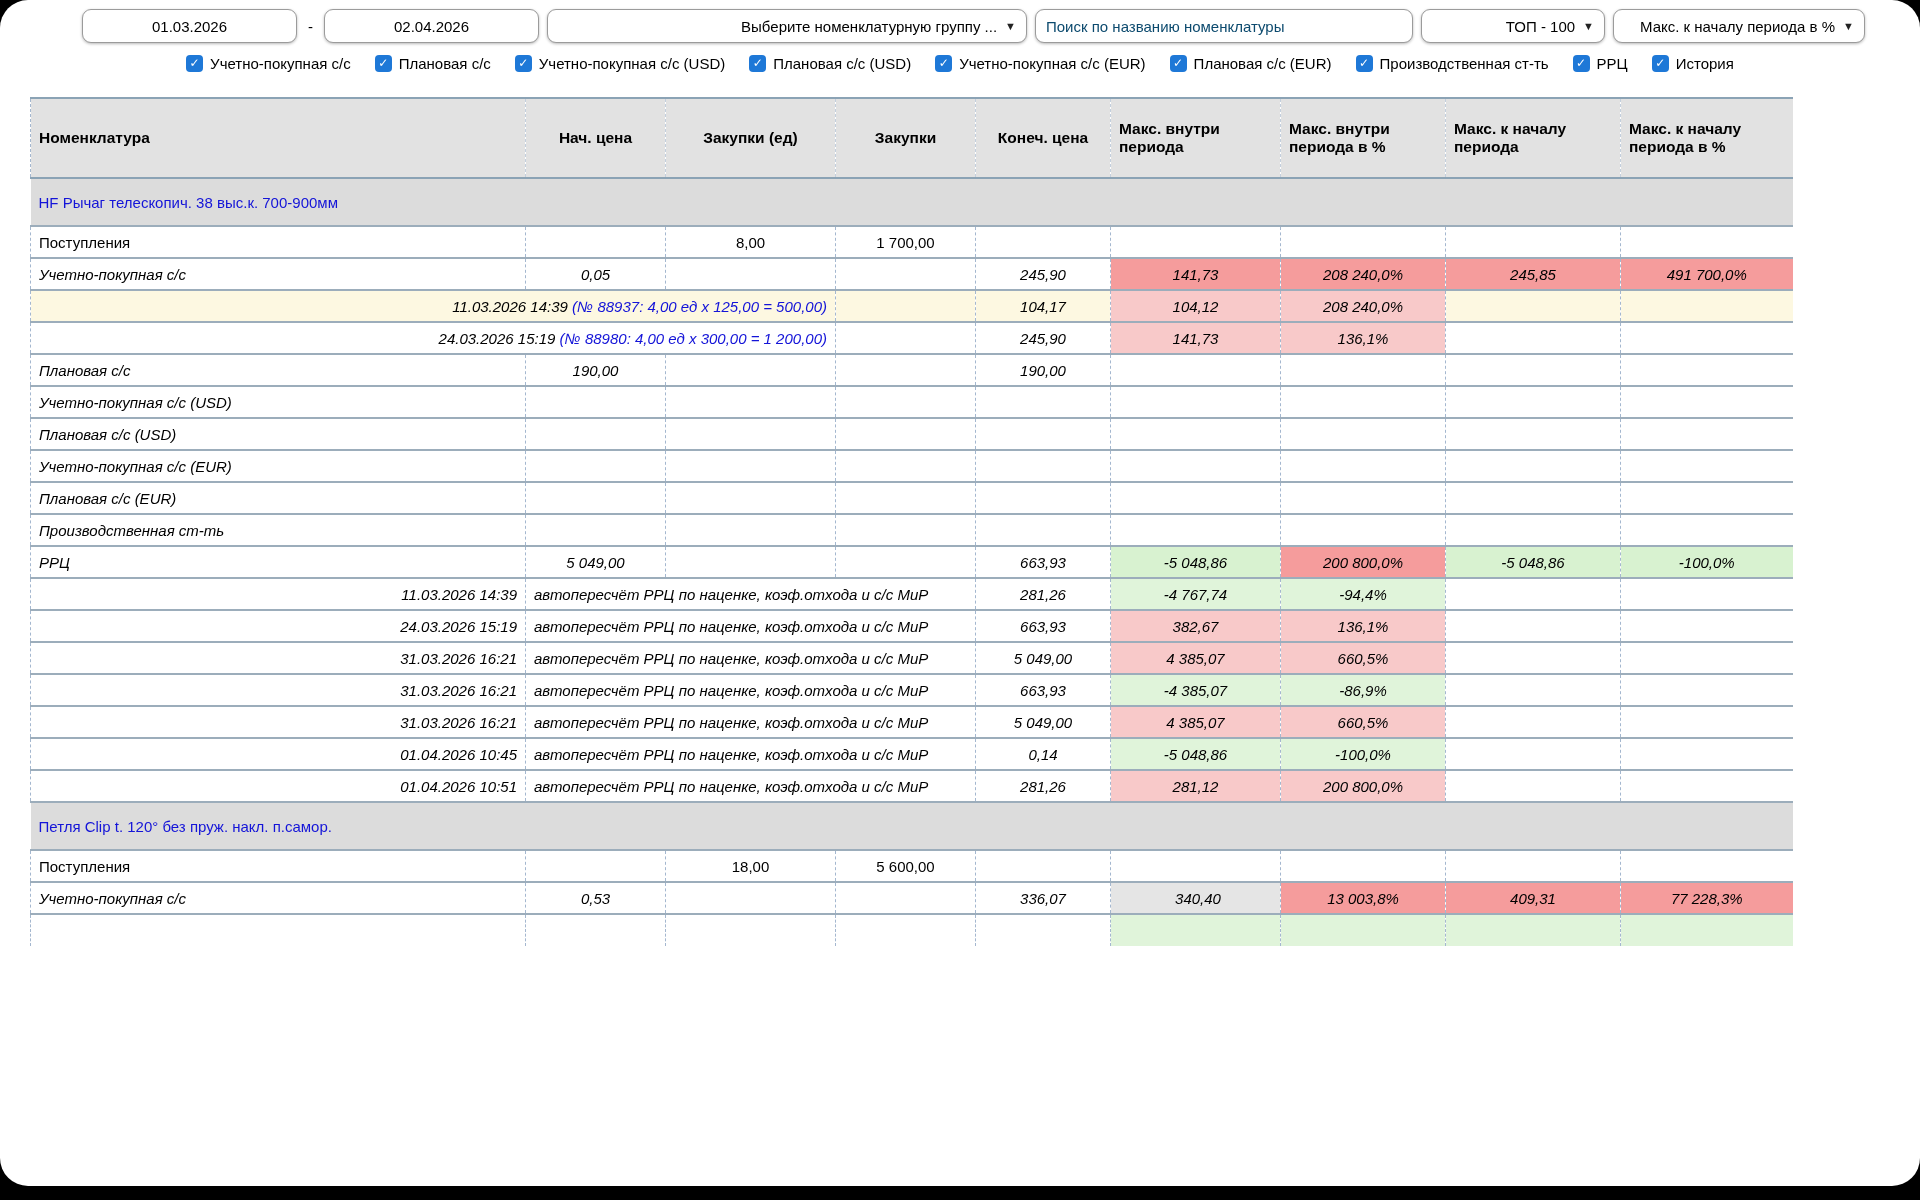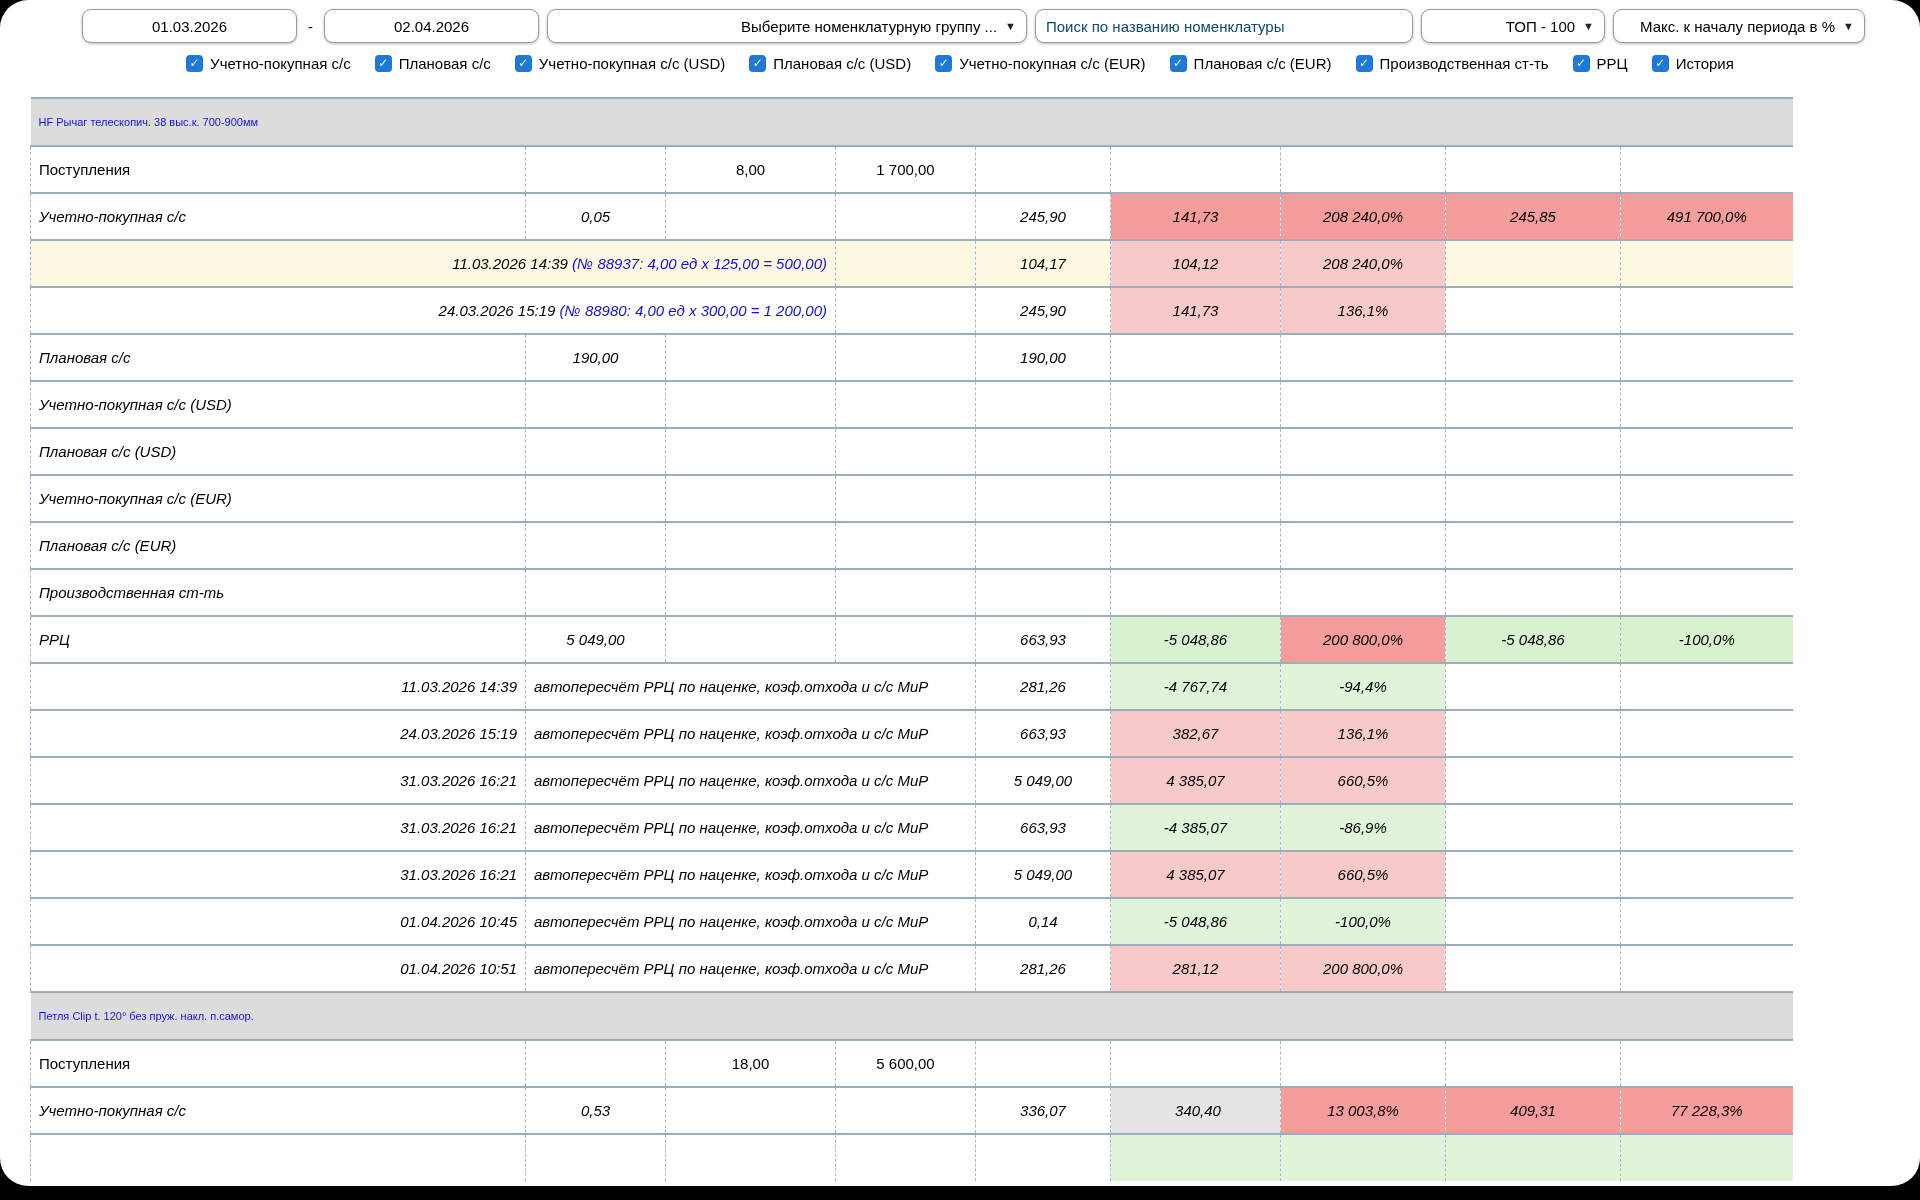--- a/index.html
+++ b/index.html
@@ -47,22 +47,22 @@
   th,td{padding:0 8px;overflow:hidden;white-space:nowrap;box-sizing:border-box;}
   th{border-left:1px dashed #c3cfdd;}
   td{border-left:1px dashed #a4b7cf;}
   th:first-child,td:first-child{border-left:1px dashed #a4b7cf;}
   tr{border-top:2px solid #9cadbb;}
   tr.thead{background:#e2e2e2;border-top:2px solid #8ba3b5;border-bottom:2px solid #8ba3b5;height:80px;}
   tr.thead th{font-weight:bold;font-size:15.5px;text-align:center;white-space:normal;vertical-align:middle;}
   tr.thead th.h-left{text-align:left;}
   tr.thead th.h-wrap{text-align:left;}
   tr.group{background:#dcdcdc;height:48px;}
-  tr.group td{color:#1414d8;font-size:11px;border-left:none;}
-  tr.r{height:47px;background:#fff;}
+  tr.group td{color:#1414d8;font-size:15px;border-left:none;}
+  tr.r{height:32px;background:#fff;}
   tr.r.bg-yellow{background:#fdf8e1;}
   td.lbl{text-align:left;}
   td.it{font-style:italic;}
   td.num{text-align:center;}
   td.rt{text-align:right;}
   .doc-link{color:#1414d8;font-style:italic;}
   .hist-date{font-style:italic;color:#000;}
 </style>
 </head>
 <body>
@@ -139,20 +139,31 @@
         <col style="width:140px">
         <col style="width:170px">
       <col style="width:140px">
         <col style="width:135px">
         <col style="width:170px">
       <col style="width:165px">
         <col style="width:175px">
         <col style="width:172px">
     </colgroup>
     <tbody id="tbody">
+        <tr class="thead">
+          <th class="h-left">Номенклатура</th>
+          <th class="">Нач. цена</th>
+          <th class="">Закупки (ед)</th>
+          <th class="">Закупки</th>
+          <th class="">Конеч. цена</th>
+          <th class="h-wrap">Макс. внутри периода</th>
+          <th class="h-wrap">Макс. внутри периода в %</th>
+          <th class="h-wrap">Макс. к началу периода</th>
+          <th class="h-wrap">Макс. к началу периода в %</th>
+        </tr>
         <tr class="group">
           <td class="lbl" colspan="9">HF Рычаг телескопич. 38 выс.к. 700-900мм</td>
         </tr>
         <tr class="r">
           <td class="lbl">Поступления</td>
           <td class="num"></td>
           <td class="num">8,00</td>
           <td class="num">1 700,00</td>
           <td class="num"></td>
           <td class="num it"></td>

